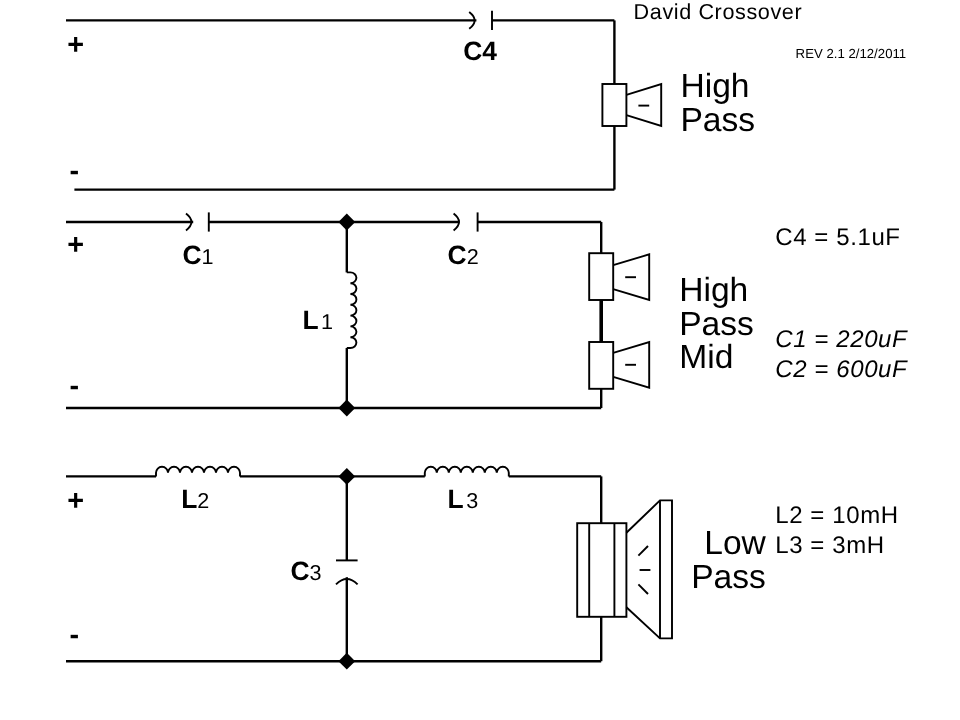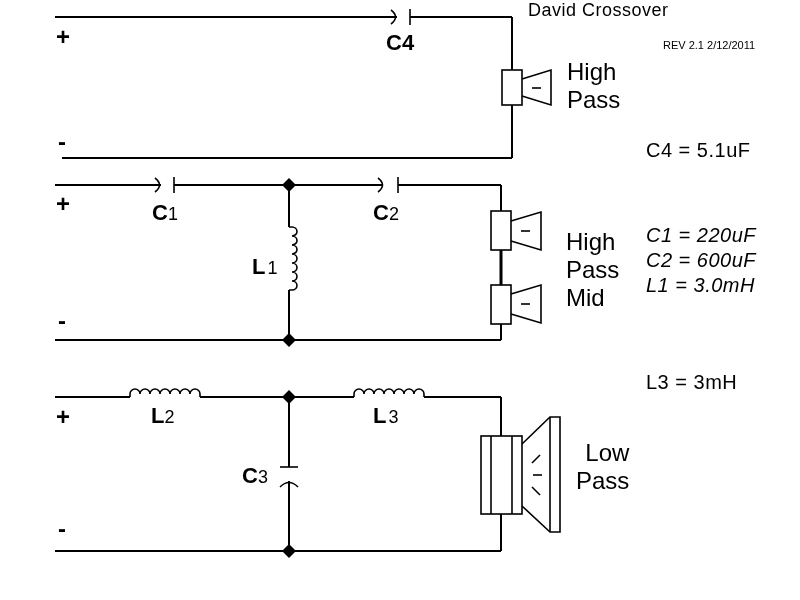--- a/index.html
+++ b/index.html
@@ -7,22 +7,22 @@
   #schematic { position: absolute; left: 0; top: 0; }
   .wire { stroke: #000; stroke-width: 2; fill: none; }
   .thin { stroke: #000; stroke-width: 1.6; fill: none; }
   .box { stroke: #000; stroke-width: 1.6; fill: #fff; }
   .lbl-bold { font-family: "Liberation Sans", sans-serif; font-weight: bold; font-size: 22px; fill: #000; }
   .lbl-sub { font-family: "Liberation Sans", sans-serif; font-size: 18px; fill: #000; }
   .pm { font-family: "Liberation Sans", sans-serif; font-weight: bold; font-size: 24px; fill: #000; }
   .txt { position: absolute; color: #000; font-family: "Liberation Sans", sans-serif; white-space: nowrap; }
   .title { left: 528px; top: 0; font-size: 18px; letter-spacing: 0.5px; }
   .rev { left: 663px; top: 39px; font-size: 11px; text-align: right; }
-  .spk-label { font-size: 24px; line-height: 28px; }
-  .val { font-size: 20px; line-height: 25px; letter-spacing: 0.5px; }
+  .spk-label { font-size: 28px; line-height: 28px; }
+  .val { font-size: 20px; line-height: 25px; letter-spacing: 0.5px; margin-top: 48px; }
 </style>
 </head>
 <body>
 
 <svg id="schematic" width="800" height="600" viewBox="0 0 800 600">
 
   <g>
     <text class="pm" x="56" y="45">+</text>
     <text class="pm" x="58" y="150">-</text>
 
@@ -154,17 +154,17 @@
   <div>Low</div>
   <div>Pass</div>
 </div>
 
 <div class="txt val" style="left:646px; top:138px;">
   <div>C4 = 5.1uF</div>
 </div>
 <div class="txt val" style="left:646px; top:223px;font-style:italic;">
   <div>C1 = 220uF</div>
   <div>C2 = 600uF</div>
-  <div>L1 = 3.0mH</div>
 </div>
 <div class="txt val" style="left:646px; top:370px;">
+  <div>L2 = 10mH</div>
   <div>L3 = 3mH</div>
 </div>
 
 </body></html>

